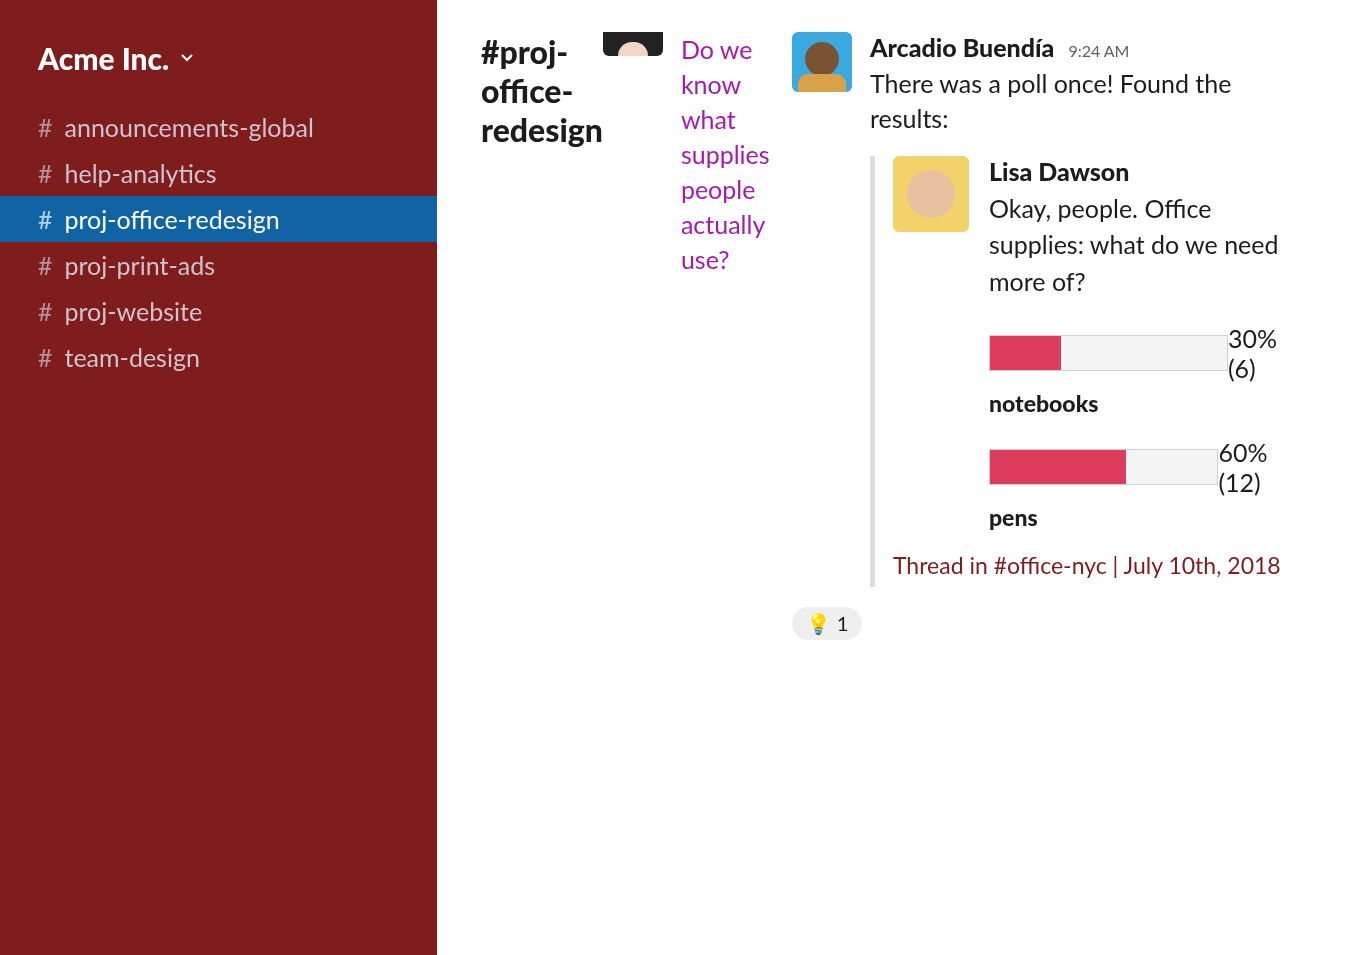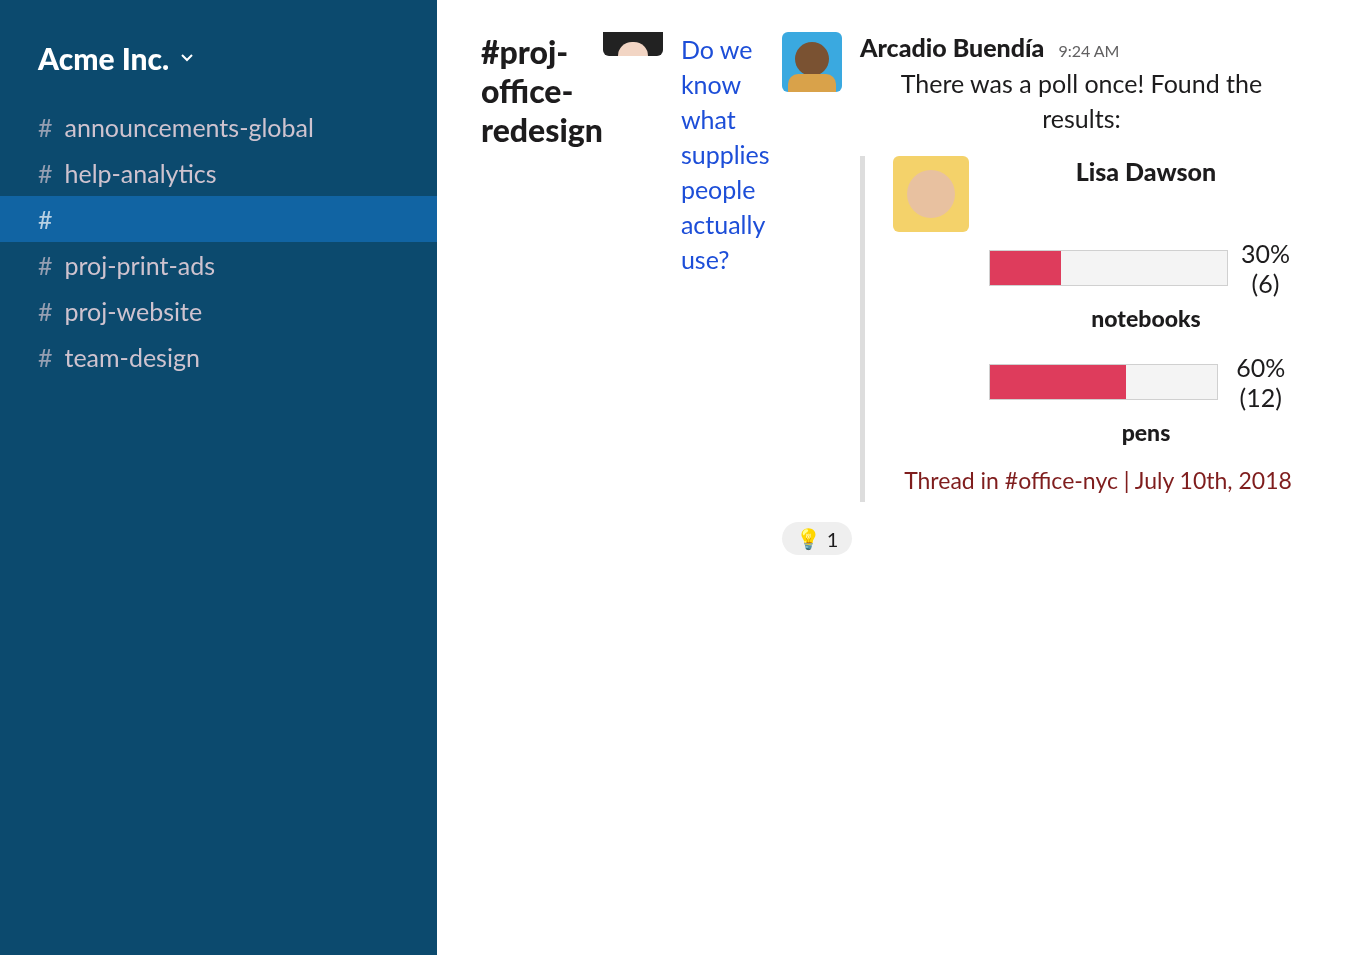--- a/index.html
+++ b/index.html
@@ -7,21 +7,21 @@
     font-family: -apple-system, BlinkMacSystemFont, "Segoe UI", Lato, sans-serif;
     background: #fff;
     color: #1d1c1d;
     width: 1347px;
     height: 955px;
     overflow: hidden;
     display: flex;
   }
   .sidebar {
     width: 437px;
-    background: #0c4a6e;
+    background: #7f1d1d;
     color: #cfc3cf;
     padding-top: 30px;
     flex-shrink: 0;
   }
   .workspace-name {
     color: #fff;
     font-weight: 900;
     font-size: 30px;
     padding: 10px 38px 28px 38px;
     display: flex;
@@ -83,35 +83,35 @@
     align-items:flex-end;
     background:#222;
     position:relative;
   }
   .avatar.small-clipped::after{
     content:"";position:absolute;bottom:0;left:50%;transform:translateX(-50%);
     width:30px;height:14px;background:#f2d5c4;border-radius:15px 15px 0 0;
   }
   .msg-prev-text {
     font-size: 25px;
-    color: #1d4ed8;
+    color: #a21caf;
     line-height:1.4;
   }
   .msg-body { flex:1; }
   .msg-header { display:flex; align-items:baseline; gap:14px; margin-bottom:4px;}
   .msg-author { font-size: 25px; font-weight:900; }
   .msg-time { font-size: 16px; color:#616061; }
   .msg-text { font-size: 25px; line-height:1.4; }
-  .msg-main { margin-bottom: 10px; text-align: center; }
+  .msg-main { margin-bottom: 10px; }
 
   .quote {
     margin-top: 20px;
     margin-left: 78px;
     border-left: 5px solid #dddddd;
-    padding-left: 28px;
+    padding-left: 18px;
     padding-bottom: 8px;
   }
   .quote-header { display:flex; gap:20px; align-items:flex-start; }
   .q-avatar {
     width: 76px; height:76px; border-radius:6px; background:#f4d26a;
     flex-shrink:0; display:flex;align-items:center;justify-content:center;overflow:hidden;
   }
   .q-avatar .face{width:48px;height:48px;border-radius:50%;background:#e8c1a0;}
   .q-body { flex:1; }
   .q-author { font-size:25px; font-weight:900; margin-bottom:4px;}
@@ -153,20 +153,21 @@
       <div class="channel-item">
         <span class="hash">#</span>
         <span>announcements-global</span>
       </div>
       <div class="channel-item">
         <span class="hash">#</span>
         <span>help-analytics</span>
       </div>
       <div class="channel-item active">
         <span class="hash">#</span>
+        <span>proj-office-redesign</span>
       </div>
       <div class="channel-item">
         <span class="hash">#</span>
         <span>proj-print-ads</span>
       </div>
       <div class="channel-item">
         <span class="hash">#</span>
         <span>proj-website</span>
       </div>
       <div class="channel-item">
@@ -196,20 +197,21 @@
       </div>
     </div>
 
     <div class="quote">
       <div class="quote-header">
         <div class="q-avatar">
             <div class="face"></div>
           </div>
         <div class="q-body">
           <div class="q-author">Lisa Dawson</div>
+          <div class="q-text">Okay, people. Office supplies: what do we need more of?</div>
         </div>
       </div>
       <div class="poll" id="poll-results">
           <div class="poll-row">
             <div class="poll-bar-wrap">
               <div class="poll-track">
                 <div class="poll-fill" style="width: 30%;"></div>
               </div>
               <div class="poll-value">30% (6)</div>
             </div>

